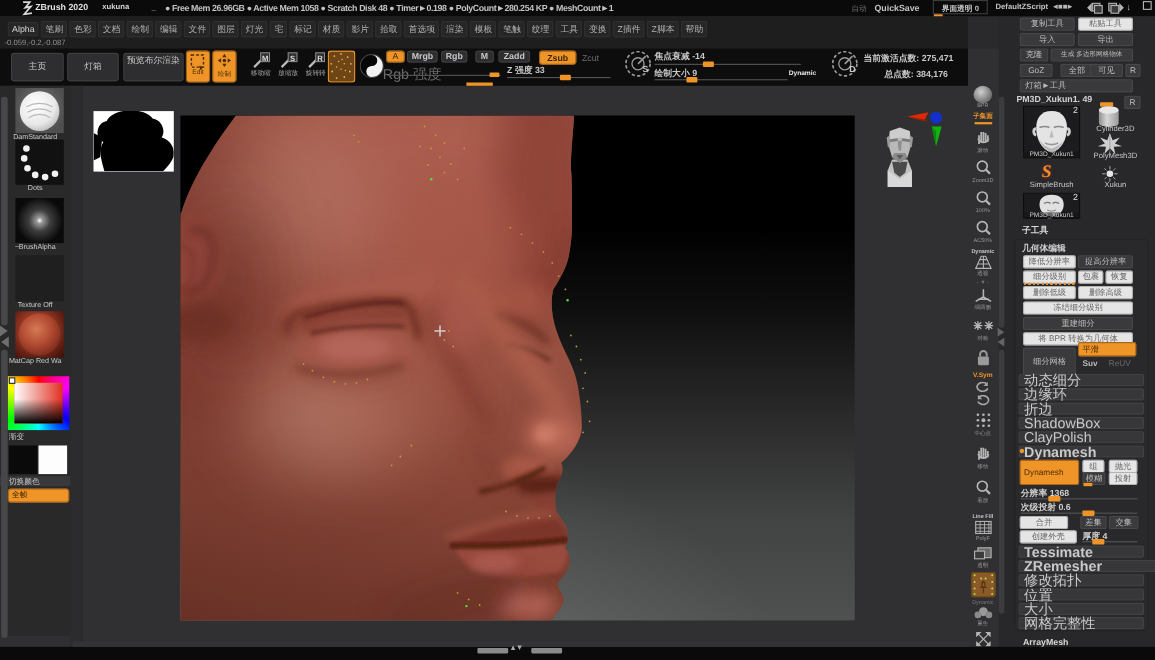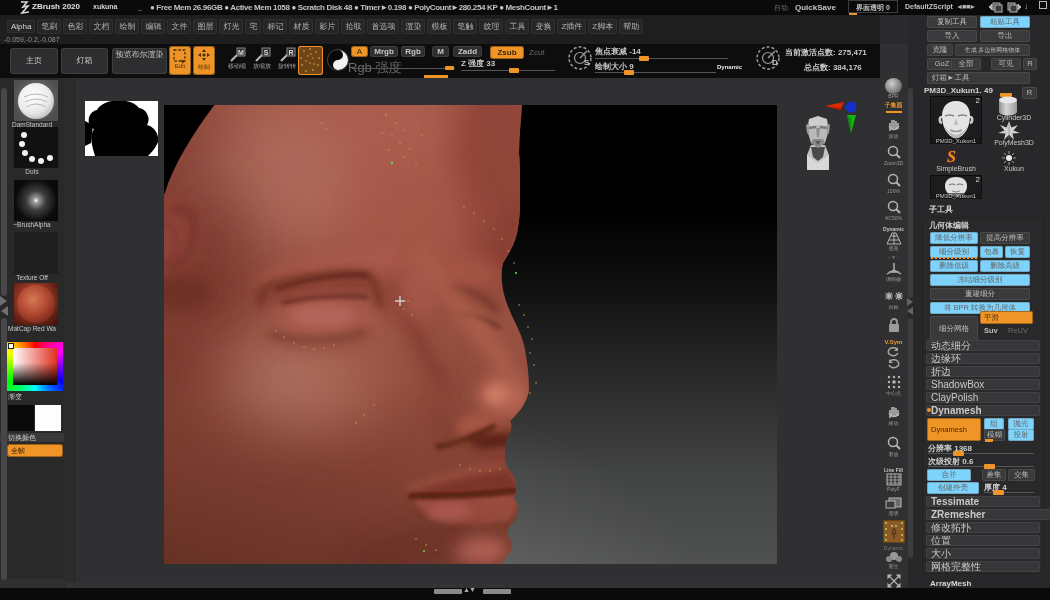--- a/index.html
+++ b/index.html
@@ -474,31 +474,31 @@
           <g stroke="#b5b5b5" stroke-width="1.1" fill="#b5b5b5">
             <path d="M8,7 L3,2 M8,7 L13,2 M8,7 L3,12 M8,7 L13,12" fill="none"></path>
             <path d="M2,1 h3 l-3,3 z M14,1 h-3 l3,3 z M2,13 v-3 l3,3 z M14,13 v-3 l-3,3 z"></path>
           </g>
         </svg><div class="lb">Xpose</div></div>
 </div>
 
 <div class="abs" style="left:908px;top:15px;width:142px;height:573px;background:#28282a;"></div>
 <div id="righttray" class="abs" style="left:908px;top:15px;width:142px;height:573px;font-size:8px;">
 <style>#righttray .b{position:absolute;height:12px;line-height:12px;background:#3a3a3c;border-radius:2px;color:#bdbdbd;text-align:center;font-size:7.5px;box-shadow:inset 0 0 0 1px rgba(95,95,95,.38);overflow:hidden;}
-#righttray .d{color:#666;background:#7dd3fc;}
+#righttray .d{color:#666;background:#e5e5e5;}
 #righttray .o{background:#ef9528;color:#4a2d05;box-shadow:inset 0 0 0 1px rgba(0,0,0,.3);}
-#righttray .sh{position:absolute;height:11px;line-height:11px;background:#37373a;border-radius:2px;color:#c9c9c9;text-align:left;padding-left:5px;font-size:10px;box-shadow:inset 0 0 0 1px rgba(90,90,90,.35);}</style>
+#righttray .sh{position:absolute;height:11px;line-height:11px;background:#37373a;border-radius:2px;color:#c9c9c9;text-align:left;padding-left:5px;font-size:13px;box-shadow:inset 0 0 0 1px rgba(90,90,90,.35);}</style>
  <div class="b" style="left:19px;top:1px;width:50px;">复制工具</div>
  <div class="b d" style="left:72px;top:1px;width:50px;">粘贴工具</div>
  <div class="b" style="left:19px;top:15px;width:50px;">导入</div>
  <div class="b" style="left:72px;top:15px;width:50px;">导出</div>
  <div class="b" style="left:19px;top:29px;width:26px;">克隆</div>
  <div class="b" style="left:47px;top:29px;width:75px;font-size:6px;">生成 多边形网格物体</div>
  <div class="b" style="left:19px;top:43px;width:30px;">GoZ</div>
- <div class="b" style="left:43px;top:43px;width:30px;">全部</div>
+ <div class="b" style="left:56px;top:43px;width:30px;">全部</div>
  <div class="b" style="left:83px;top:43px;width:30px;">可见</div>
  <div class="b" style="left:115px;top:43px;width:14px;">R</div>
  <div class="b" style="left:19px;top:57px;width:103px;text-align:left;padding-left:5px;">灯箱►工具</div>
  <div class="abs" style="left:16px;top:71px;width:116px;height:13px;color:#d2d2d2;font-size:8px;"><b>PM3D_Xukun1. 49</b></div>
  <div class="abs" style="left:92px;top:78px;width:12px;height:4px;background:#ef9528;border-radius:1px;"></div>
  <div class="b" style="left:114px;top:72px;width:15px;">R</div>
  <div class="abs" style="left:22px;top:81px;width:52px;height:48px;background:#1c1c1e;box-shadow:inset 0 0 0 1px #0c0c0c;">
   <svg width="52" height="48" viewBox="0 0 52 48">
    <path d="M26,5 C16,5 12,12 12,20 C12,31 17,40 26,43 C35,40 40,31 40,20 C40,12 36,5 26,5 Z" fill="#e4e4e4"></path>
           <path d="M14,30 C18,38 22,41 26,43 C30,41 34,38 38,30 C34,36 30,38 26,39 C22,38 18,36 14,30 Z" fill="#b8b8b8"></path>

